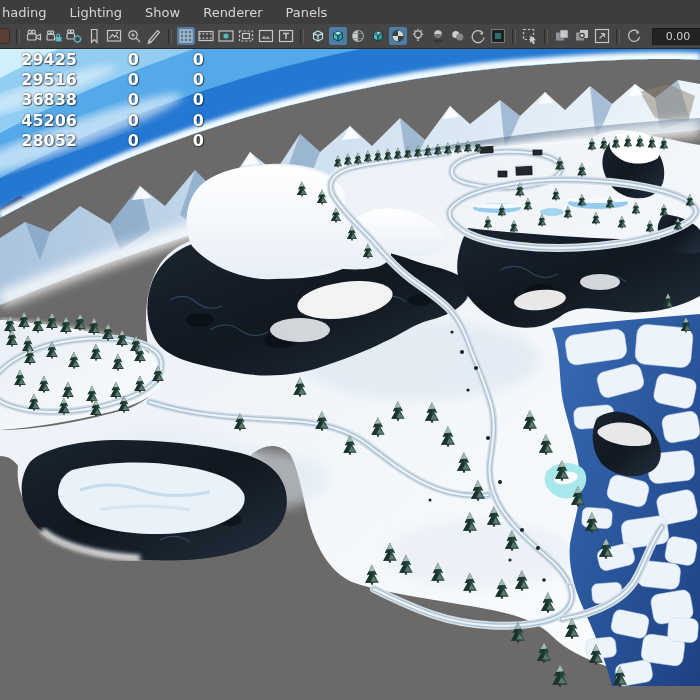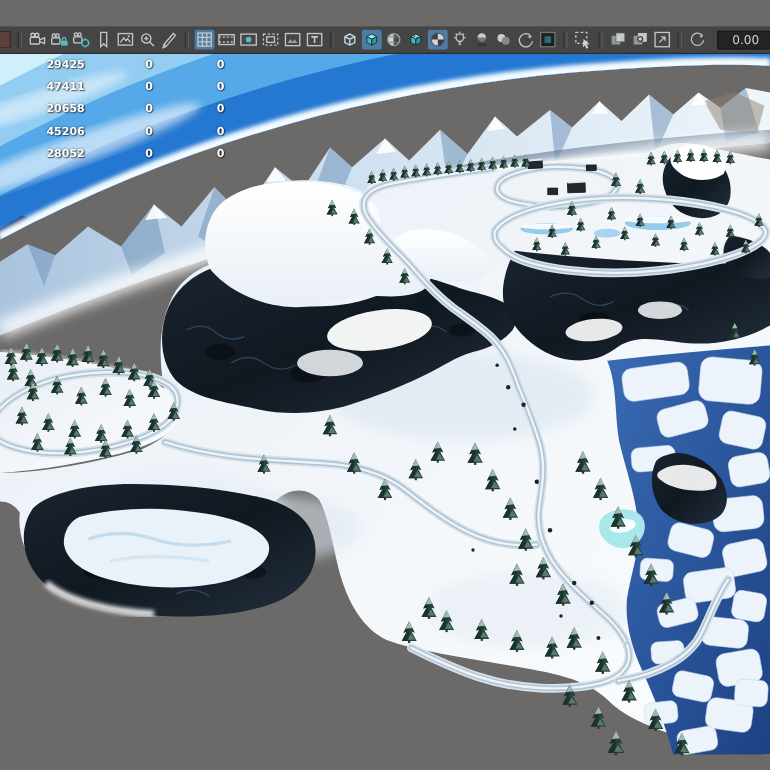--- a/index.html
+++ b/index.html
@@ -16,21 +16,21 @@
   .tbi{width:18px;height:18px;margin:0 1px;border-radius:2px;display:flex;align-items:center;justify-content:center;flex:0 0 auto;}
   .tbi svg{width:18px;height:18px;stroke:#c3c7c7;fill:none;stroke-width:1.2;}
   .tbi.active{background:#4e7ca5;}
   .tb-sep{width:2px;height:15px;margin:0 4px;border-left:1px solid #2e2e2e;border-right:1px solid #5a5a5a;flex:0 0 auto;}
   .tb-partial{width:9px;height:14px;margin-right:2px;background:#5a4036;border:1px solid #3a2a22;border-left:none;border-radius:0 2px 2px 0;flex:0 0 auto;}
   .tb-field{min-width:44px;height:15px;background:#232323;border:1px solid #1a1a1a;color:#cfcfcf;
     font-size:11px;line-height:15px;text-align:center;padding:0 3px;margin-left:8px;flex:0 0 auto;}
   
   #hud{position:absolute;top:49px;left:0;z-index:20;}
   .hud-row{display:flex;height:20.4px;align-items:center;}
-  .hud-cell{display:inline-block;text-align:right;color:#fff;font-size:10px;font-weight:bold;
+  .hud-cell{display:inline-block;text-align:right;color:#fff;font-size:16px;font-weight:bold;
     text-shadow:0 0 2px rgba(0,0,0,.65),1px 1px 1px rgba(0,0,0,.5);}
   .hud-c0{width:77px;} .hud-c1{width:62px;} .hud-c2{width:65px;}
   
   #viewport{position:absolute;top:48px;left:0;width:700px;height:652px;}
   .t-base{fill:none;stroke:#d6e1ea;stroke-width:8;stroke-linecap:round;}
   .t-mid{fill:none;stroke:#aec3d3;stroke-width:5;stroke-linecap:round;}
   .t-hi{fill:none;stroke:#edf3f8;stroke-width:2.2;stroke-linecap:round;}
   .rock{fill:url(#rockgrad);}
   .cap{fill:url(#capgrad);}
   .floe{fill:#edf3fa;stroke:#c6d7e8;stroke-width:.5;}
@@ -415,41 +415,48 @@
   </svg>
   </div>
 
   <div id="hud">
       <div class="hud-row">
         <span class="hud-cell hud-c0">29425</span>
         <span class="hud-cell hud-c1">0</span>
         <span class="hud-cell hud-c2">0</span>
       </div>
       <div class="hud-row">
-        <span class="hud-cell hud-c0">47411</span>
+        <span class="hud-cell hud-c0">29516</span>
         <span class="hud-cell hud-c1">0</span>
         <span class="hud-cell hud-c2">0</span>
       </div>
       <div class="hud-row">
-        <span class="hud-cell hud-c0">20658</span>
+        <span class="hud-cell hud-c0">36838</span>
         <span class="hud-cell hud-c1">0</span>
         <span class="hud-cell hud-c2">0</span>
       </div>
       <div class="hud-row">
         <span class="hud-cell hud-c0">45206</span>
         <span class="hud-cell hud-c1">0</span>
         <span class="hud-cell hud-c2">0</span>
       </div>
       <div class="hud-row">
         <span class="hud-cell hud-c0">28052</span>
         <span class="hud-cell hud-c1">0</span>
         <span class="hud-cell hud-c2">0</span>
       </div>
     </div>
 
+  <div id="menubar">
+      <div class="menu-item">hading</div>
+      <div class="menu-item">Lighting</div>
+      <div class="menu-item">Show</div>
+      <div class="menu-item">Renderer</div>
+      <div class="menu-item">Panels</div>
+    </div>
 
   <div id="toolbar">
       <div class="tb-partial"></div>
       <div class="tb-sep"></div>
       <div class="tbi">
         <svg viewBox="0 0 18 18">
           <rect x="2.5" y="7" width="8.5" height="6" rx="1"></rect>
           <path d="M11,9.2 L15.5,7.4 V12.6 L11,10.8"></path>
           <circle cx="4.8" cy="4.9" r="1.7"></circle>
           <circle cx="8.6" cy="4.9" r="1.7"></circle>

